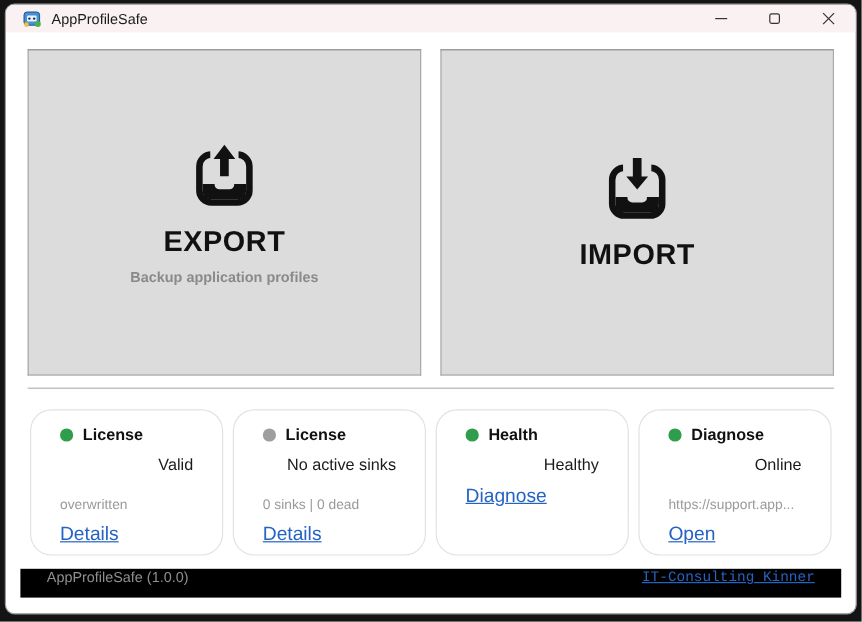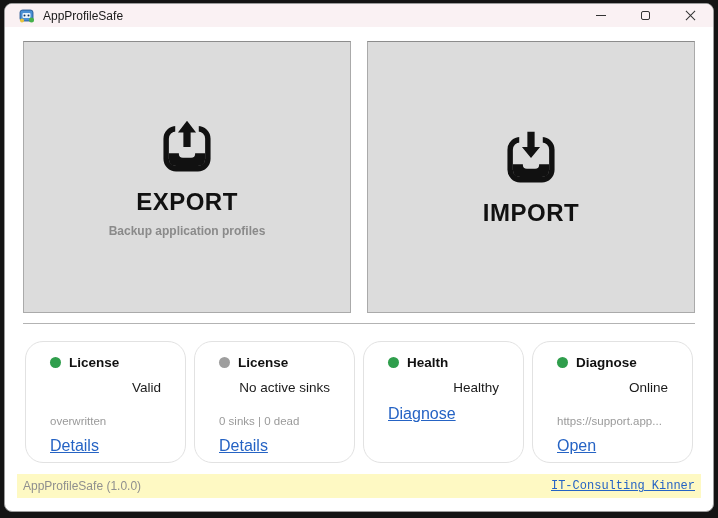--- a/index.html
+++ b/index.html
@@ -93,25 +93,25 @@
     margin-top: 10px;
     font-size: 16px;
     color: #2563c4;
     text-decoration: underline;
     cursor: pointer;
   }
   
   .footerbar {
     margin: 11px 12px 0 12px;
     height: 24px;
-    background: #fef9c3;
-    display: flex;
-    align-items: center;
+    background: #000000;
+    display: flex;
+    align-items: flex-start;
     justify-content: space-between;
-    padding: 0 6px;
+    padding: 0 22px;
     flex: 0 0 auto;
   }
   .footer-left { font-size: 12px; color: #8f8f8f; }
   .footer-link { font-size: 12px; color: #2563c4; text-decoration: underline; cursor: pointer; font-family: Liberation Mono, monospace; }
 </style>
 </head>
 <body>
 
 <div class="window">
 

